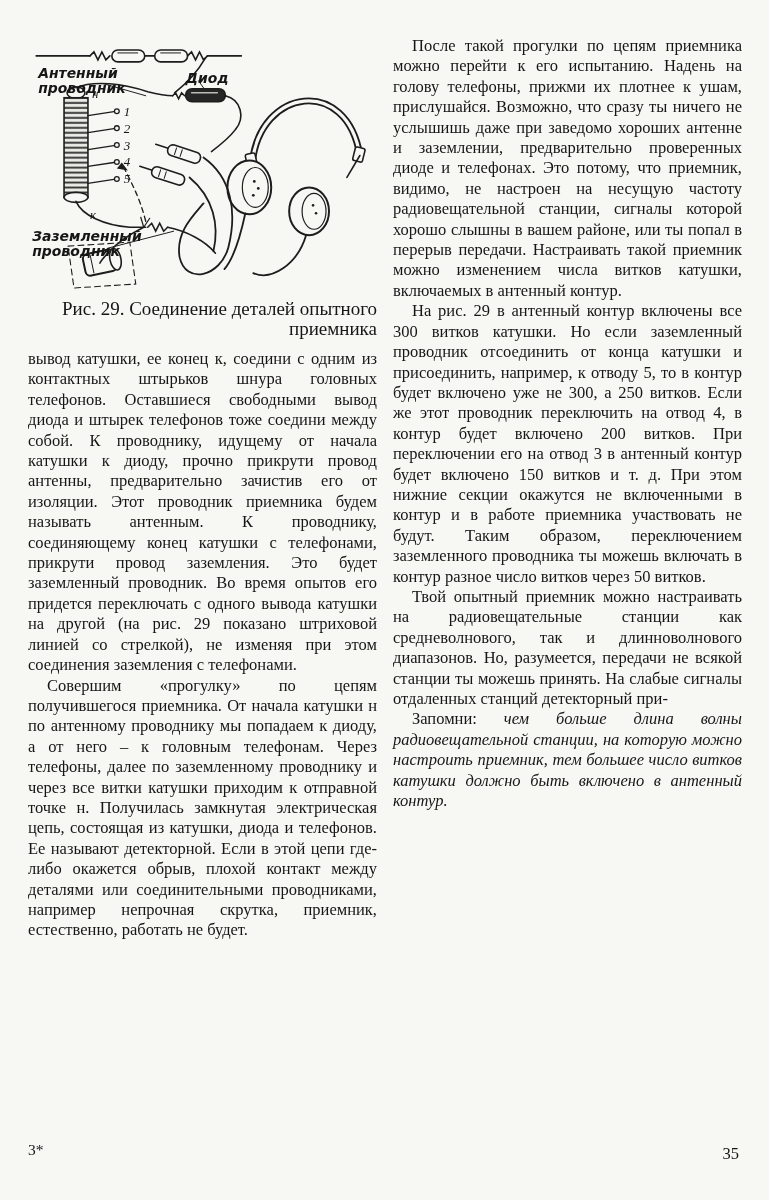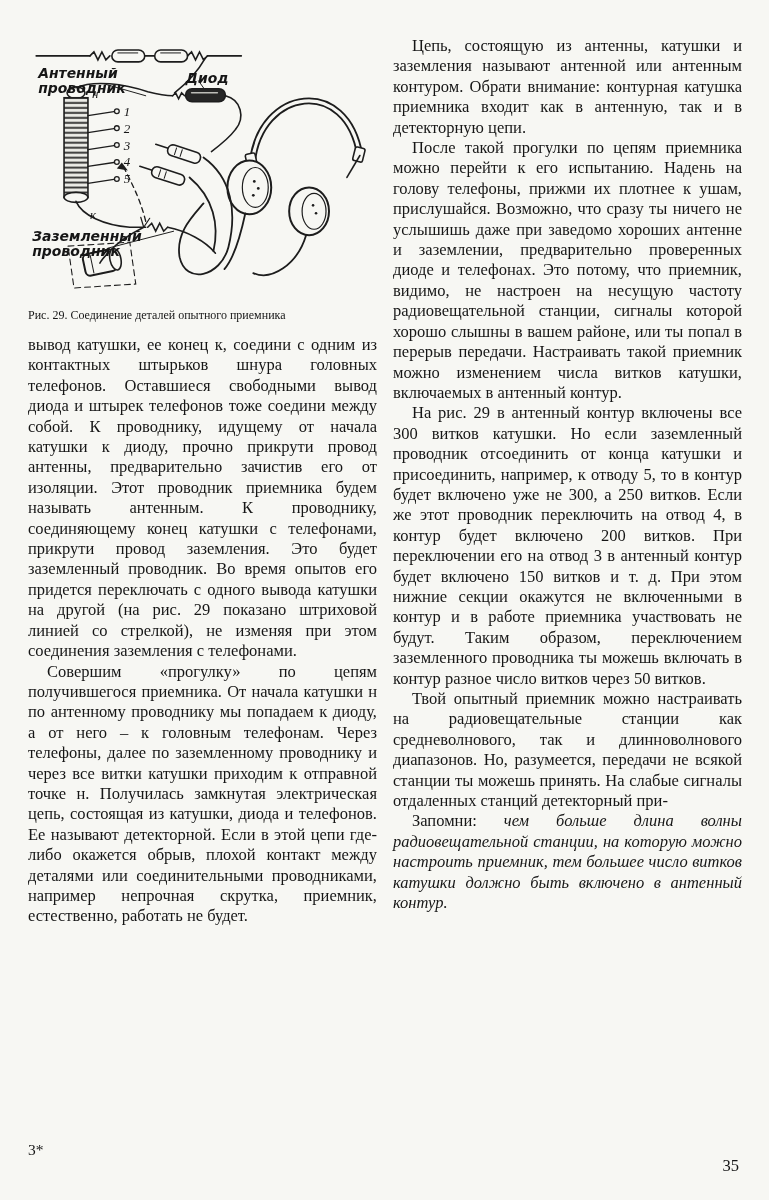--- a/index.html
+++ b/index.html
@@ -18,30 +18,30 @@
     width:349px;
     font-size:16.5px;line-height:20.4px;
     text-align:justify;
     hyphens:auto;-webkit-hyphens:auto;
   }
   .col p{margin:0;padding:0;}
   .col p.ind{text-indent:19px;}
   figure{margin:0 0 10px 0;padding:0;}
   figure svg{display:block;}
   figcaption{
-    font-size:12px;line-height:20px;text-align:left;
-    margin-top:16px;
+    font-size:19px;line-height:20px;text-align:right;
+    margin-top:10px;
   }
   em.book-italic{font-style:italic;}
   .footer{
     position:absolute;top:1141px;left:28px;right:28px;
     font-size:15.5px;line-height:18px;
   }
   .footer .sig{position:absolute;left:0;top:0;}
-  .footer .pageno{position:absolute;right:2px;top:16px;font-size:16.5px;}
+  .footer .pageno{position:absolute;right:2px;top:4px;font-size:16.5px;}
   .fig-label{
     font-family:"DejaVu Sans", sans-serif;
     font-style:italic;font-weight:bold;
   }
   .fig-num{
     font-family:"Liberation Serif", serif;
     font-style:italic;
   }
 </style>
 </head>
@@ -187,21 +187,20 @@
         </svg>
 
         <figcaption>Рис. 29. Соединение деталей опытного приемника</figcaption>
       </figure>
 
       <p>вывод катушки, ее конец к, соедини с одним из контактных штырьков шнура головных телефонов. Оставшиеся свободными вывод диода и штырек телефонов тоже соедини между собой. К проводнику, идущему от начала катушки к диоду, прочно прикрути провод антенны, предварительно зачистив его от изоляции. Этот проводник приемника будем называть антенным. К проводнику, соединяющему конец катушки с телефонами, прикрути провод заземления. Это будет заземленный проводник. Во время опытов его придется переключать с одного вывода катушки на другой (на рис. 29 показано штриховой линией со стрелкой), не изменяя при этом соединения заземления с телефонами.</p>
       <p class="ind">Совершим «прогулку» по цепям получившегося приемника. От начала катушки н по антенному проводнику мы попадаем к диоду, а от него – к головным телефонам. Через телефоны, далее по заземленному проводнику и через все витки катушки приходим к отправной точке н. Получилась замкнутая электрическая цепь, состоящая из катушки, диода и телефонов. Ее называют детекторной. Если в этой цепи где-либо окажется обрыв, плохой контакт между деталями или соединительными проводниками, например непрочная скрутка, приемник, естественно, работать не будет.</p>
     </div>
 
     <div class="col">
-      <p class="ind">Цепь, состоящую из антенны, катушки и заземления называют антенной или антенным контуром. Обрати внимание: контурная катушка приемника входит как в антенную, так и в детекторную цепи.</p>
       <p class="ind">После такой прогулки по цепям приемника можно перейти к его испытанию. Надень на голову телефоны, прижми их плотнее к ушам, прислушайся. Возможно, что сразу ты ничего не услышишь даже при заведомо хороших антенне и заземлении, предварительно проверенных диоде и телефонах. Это потому, что приемник, видимо, не настроен на несущую частоту радиовещательной станции, сигналы которой хорошо слышны в вашем районе, или ты попал в перерыв передачи. Настраивать такой приемник можно изменением числа витков катушки, включаемых в антенный контур.</p>
       <p class="ind">На рис. 29 в антенный контур включены все 300 витков катушки. Но если заземленный проводник отсоединить от конца катушки и присоединить, например, к отводу 5, то в контур будет включено уже не 300, а 250 витков. Если же этот проводник переключить на отвод 4, в контур будет включено 200 витков. При переключении его на отвод 3 в антенный контур будет включено 150 витков и т. д. При этом нижние секции окажутся не включенными в контур и в работе приемника участвовать не будут. Таким образом, переключением заземленного проводника ты можешь включать в контур разное число витков через 50 витков.</p>
       <p class="ind">Твой опытный приемник можно настраивать на радиовещательные станции как средневолнового, так и длинноволнового диапазонов. Но, разумеется, передачи не всякой станции ты можешь принять. На слабые сигналы отдаленных станций детекторный при-</p>
       <p class="ind"><span>Запомни: </span><em class="book-italic">чем больше длина волны радиовещательной станции, на которую можно настроить приемник, тем большее число витков катушки должно быть включено в антенный контур.</em></p>
     </div>
   </div>
 
   <div class="footer">
     <span class="sig">3*</span>
     <span class="pageno">35</span>

